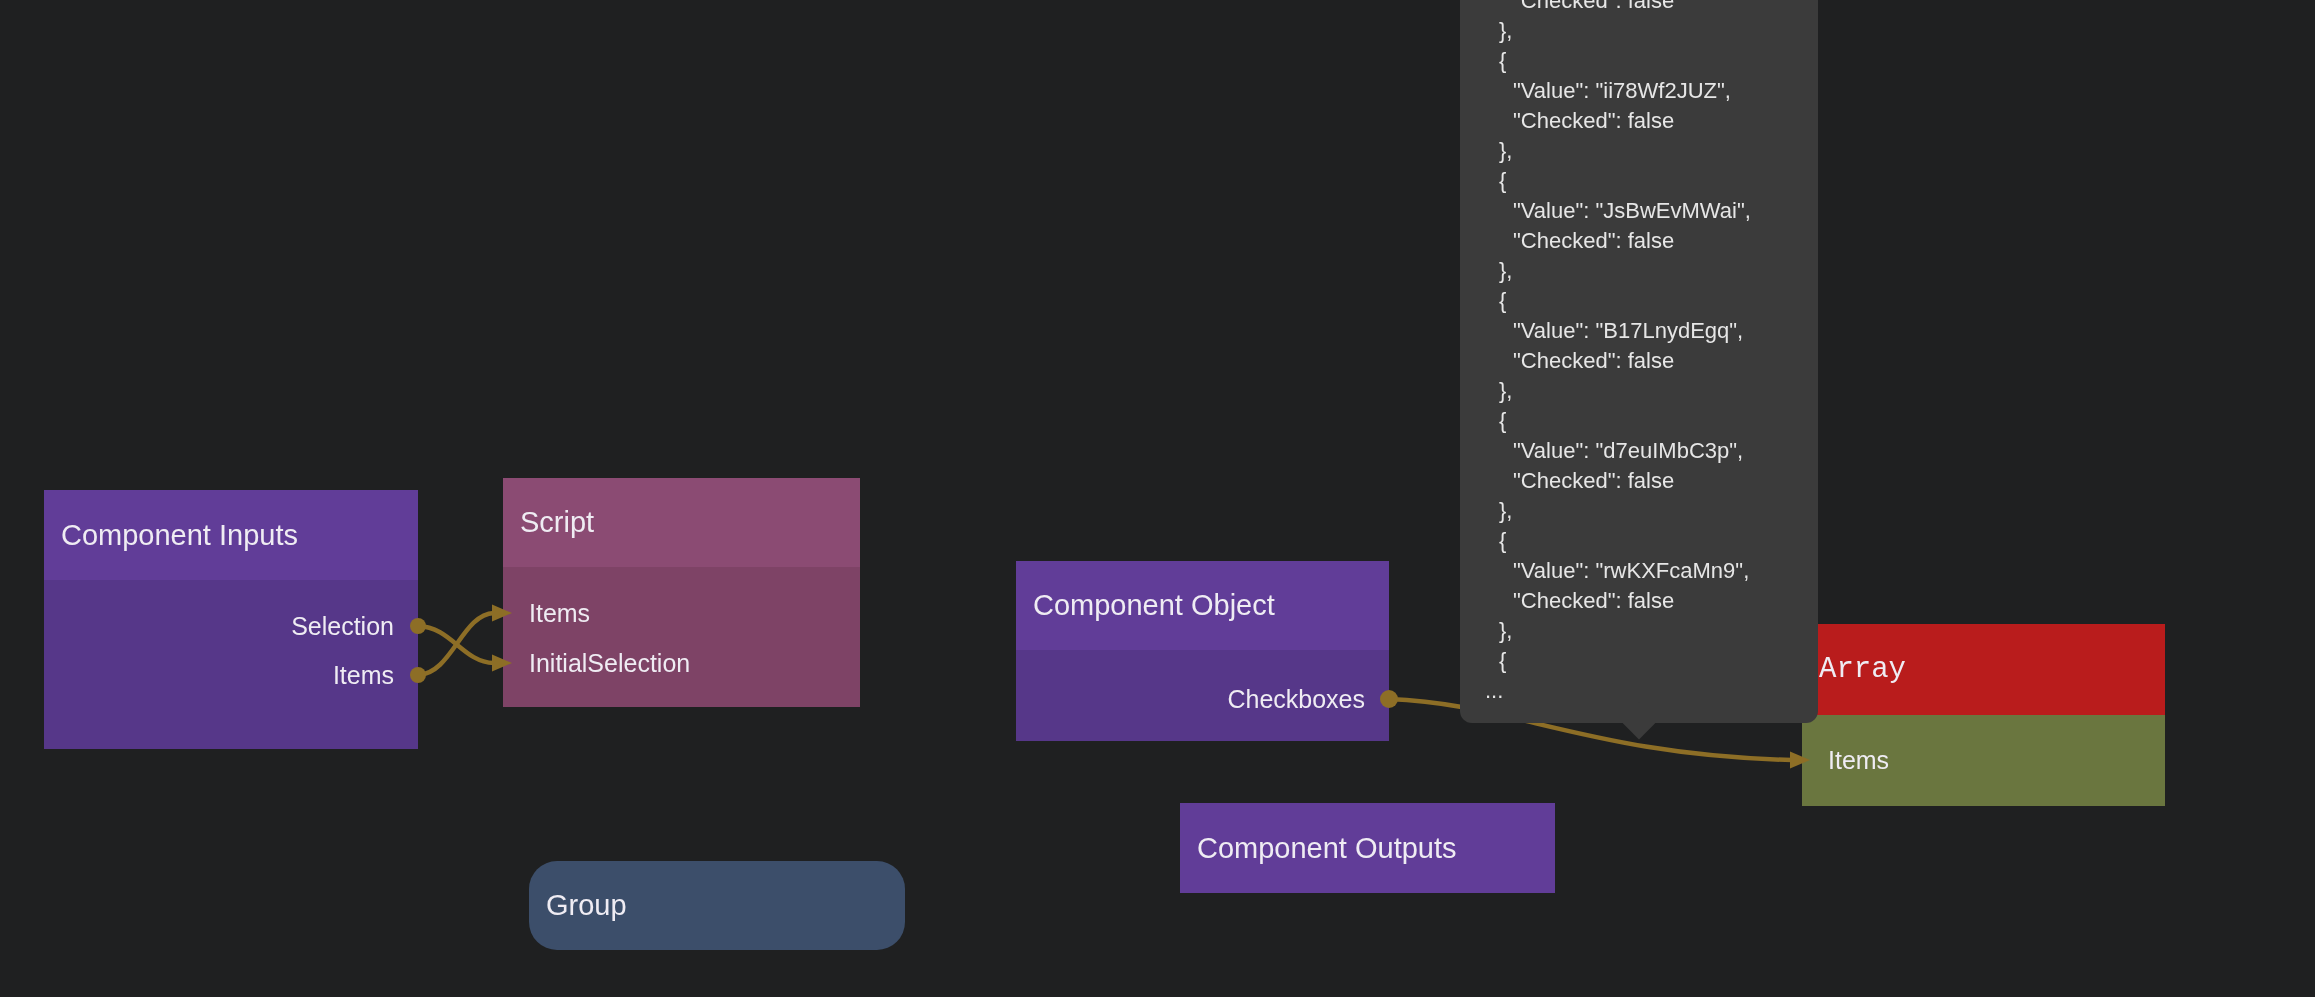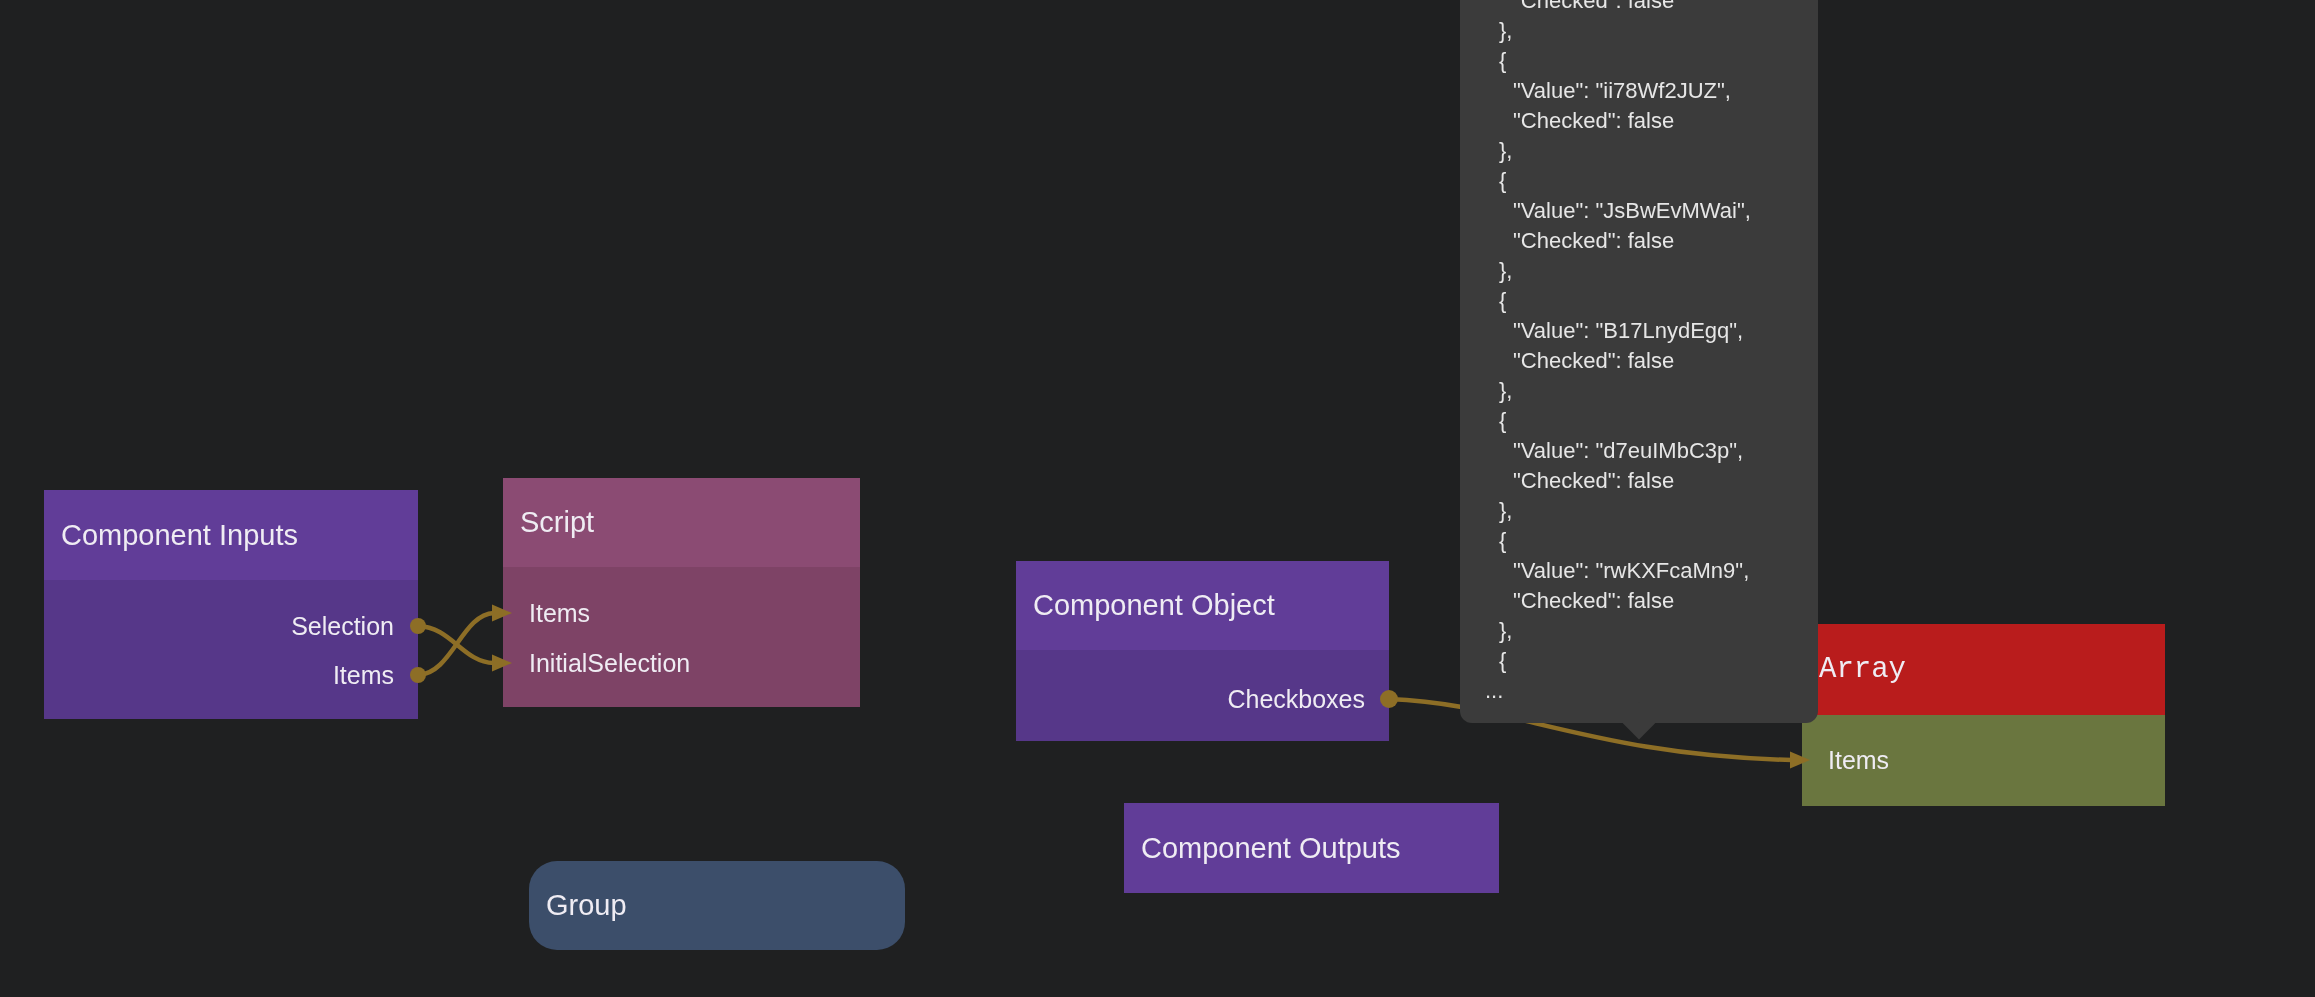--- a/index.html
+++ b/index.html
@@ -40,31 +40,31 @@
     align-items: center;
     font-size: 25px;
   }
   .port-row.out { justify-content: flex-end; padding-right: 24px; }
   .port-row.in  { justify-content: flex-start; padding-left: 26px; }
   .port-label { white-space: nowrap; }
 
   
   #node-component-inputs  { left: 44px;   top: 490px; width: 374px; height: 229px; }
   #node-component-inputs  .hdr { position:absolute; left:0; top:0; right:0; height:90px; }
-  #node-component-inputs  .bdy { top: 90px; height: 139px; }
+  #node-component-inputs  .bdy { top: 90px; height: 169px; }
   #node-script            { left: 503px;  top: 478px; width: 357px; height: 229px; }
   #node-script            .hdr { position:absolute; left:0; top:0; right:0; height:89px; }
   #node-script            .bdy { top: 89px; height: 140px; }
   #node-component-object  { left: 1016px; top: 561px; width: 373px; height: 205px; border-radius: 15px; }
   #node-component-object  .hdr { position:absolute; left:0; top:0; right:0; height:89px; }
   #node-component-object  .bdy { top: 89px; height: 91px; }
   #node-array             { left: 1802px; top: 624px; width: 363px; height: 182px; }
   #node-array             .hdr { position:absolute; left:0; top:0; right:0; height:91px; }
   #node-array             .bdy { top: 91px; height: 91px; }
-  #node-component-outputs { left: 1124px; top: 803px; width: 375px; height: 90px; }
+  #node-component-outputs { left: 1180px; top: 803px; width: 375px; height: 90px; }
   #node-group             { left: 529px;  top: 861px; width: 376px; height: 89px; border-radius: 28px; }
 
   
   #port-ci-selection { top: 31px; }   
   #port-ci-items     { top: 80px; }   
   #port-sc-items     { top: 31px; }   
   #port-sc-initsel   { top: 81px; }   
   #port-co-checkboxes{ top: 34px; }   
   #port-ar-items     { top: 30px; }   
 

